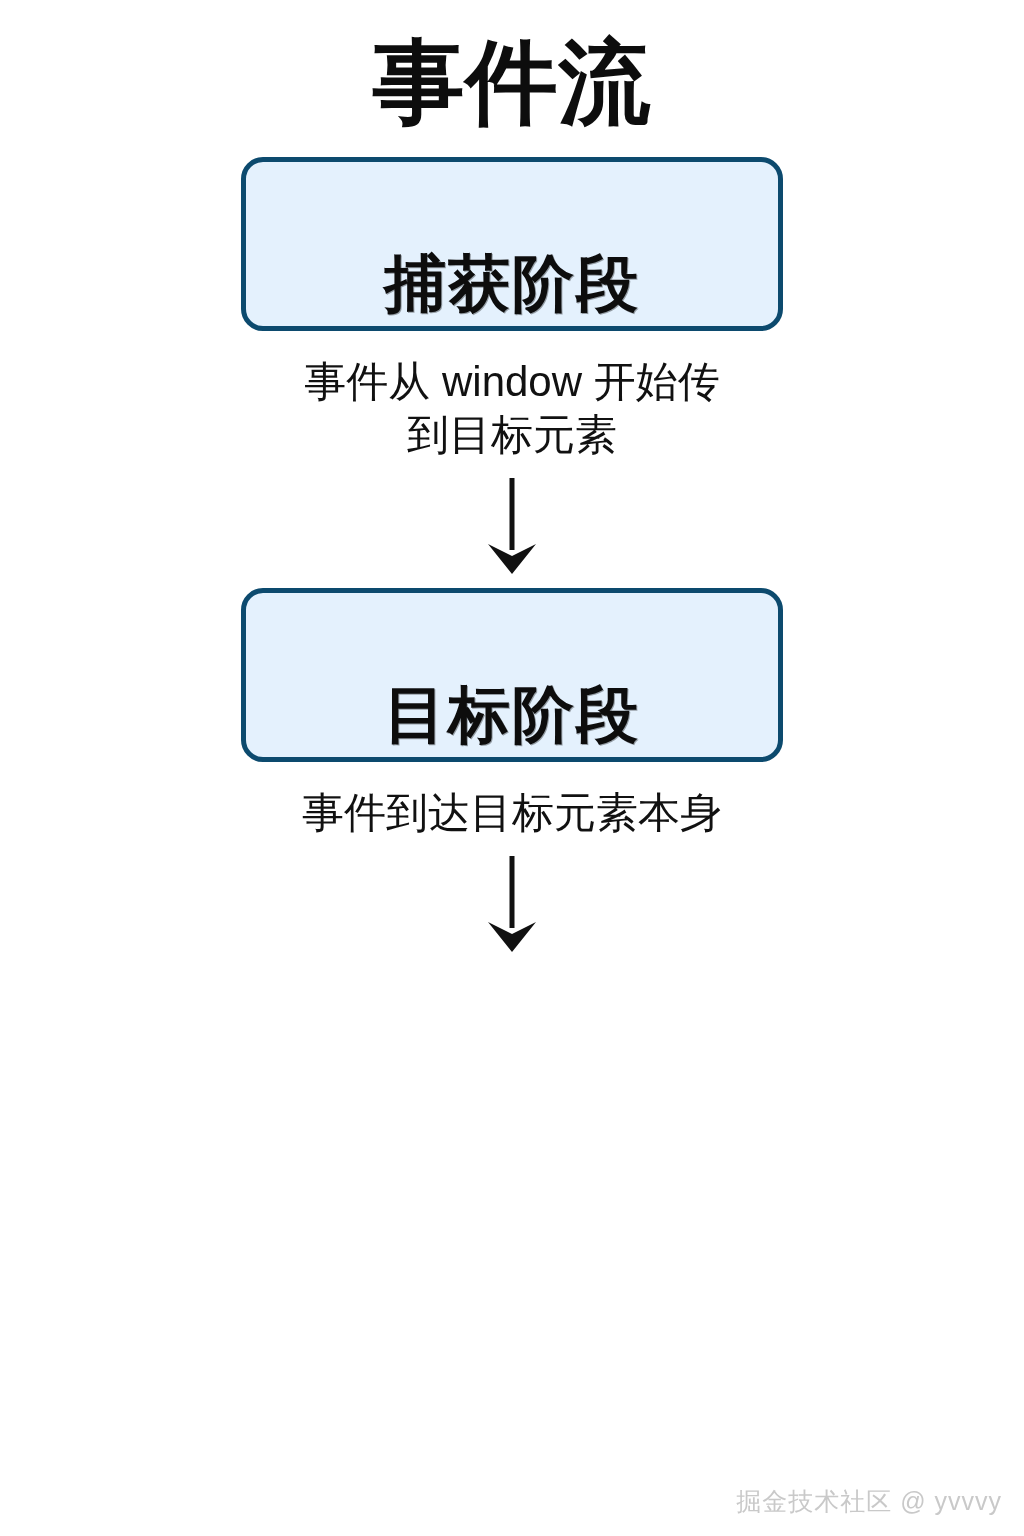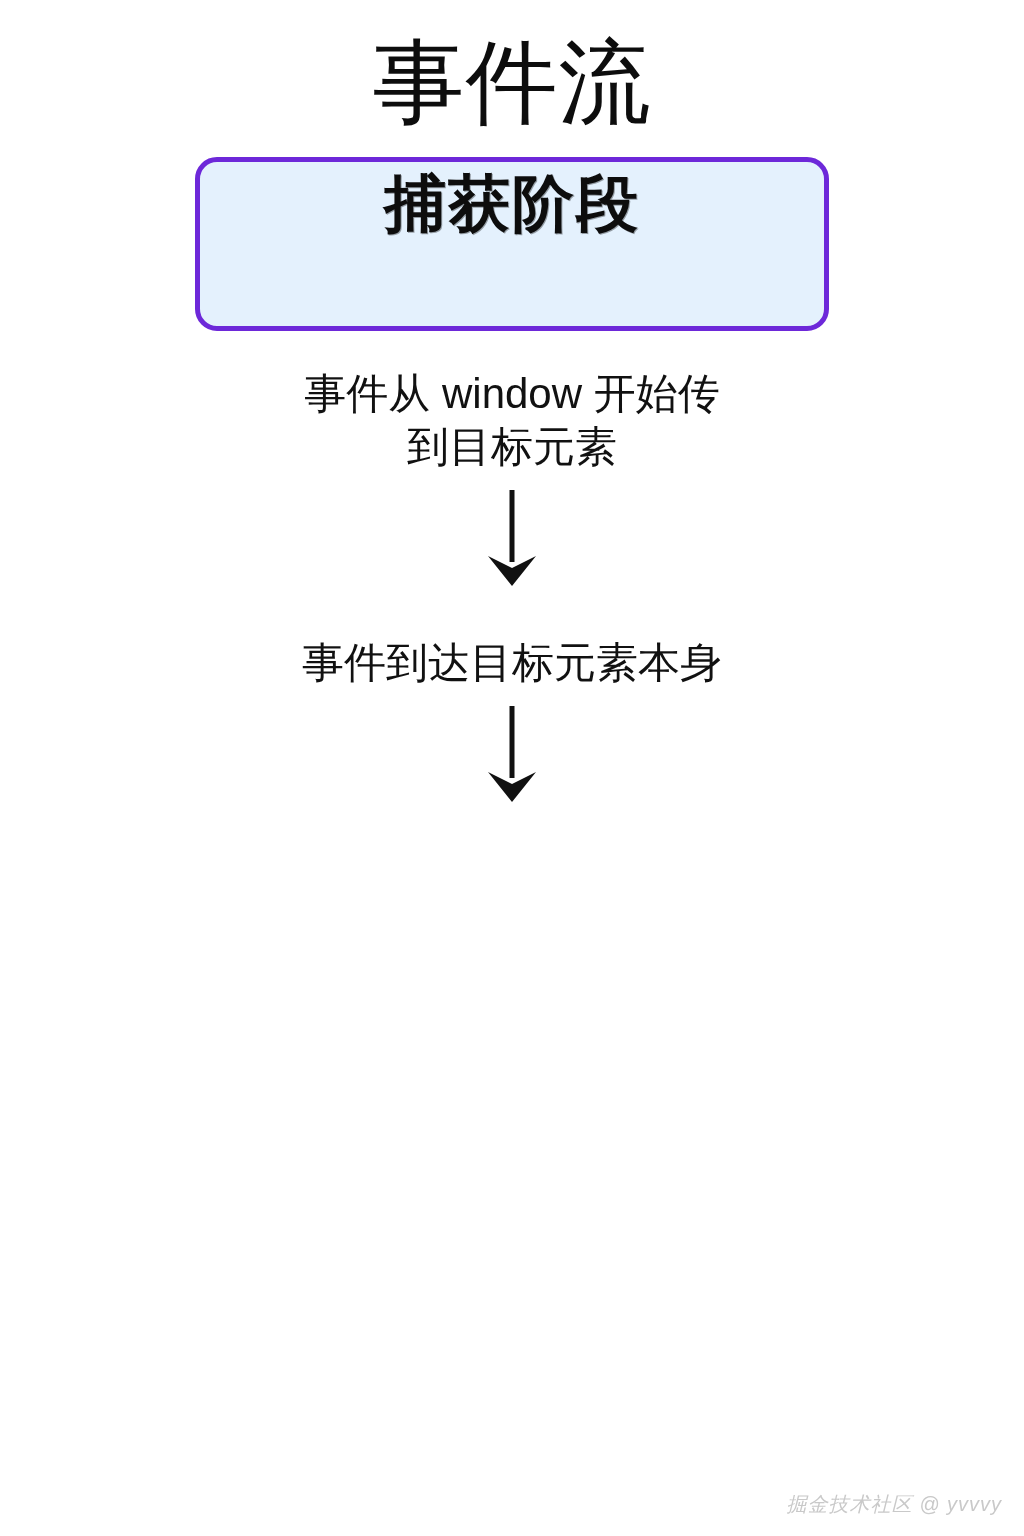--- a/index.html
+++ b/index.html
@@ -21,21 +21,21 @@
     inset: 0;
     display: flex;
     flex-direction: column;
     align-items: center;
   }
 
   .diagram-title {
     margin-top: 34px;
     font-size: 92px;
     line-height: 1.05;
-    font-weight: 400;
+    font-weight: 700;
     letter-spacing: 1px;
     color: #0d0d0d;
     text-align: center;
   }
 
   .flow {
     margin-top: 26px;
     width: 100%;
     display: flex;
     flex-direction: column;
@@ -43,66 +43,65 @@
   }
 
   .stage-group {
     width: 100%;
     display: flex;
     flex-direction: column;
     align-items: center;
   }
 
   .stage-box {
-    width: 634px;
+    width: 542px;
     height: 174px;
     box-sizing: border-box;
     background: #e4f1fd;
-    border: 5px solid #6d28d9;
+    border: 5px solid #0c4a6e;
     border-radius: 22px;
     display: flex;
-    align-items: flex-start;
+    align-items: flex-end;
     justify-content: center;
   }
 
   .stage-box-label {
     font-size: 62px;
     font-weight: 700;
     letter-spacing: 2px;
     color: #0d0d0d;
     text-align: center;
     text-shadow: 1px 1px 0 rgba(0,0,0,0.35);
   }
 
   .stage-desc {
     width: 560px;
-    margin-top: 36px;
+    margin-top: 24px;
     font-size: 42px;
     line-height: 1.28;
     font-weight: 400;
     color: #111111;
     text-align: center;
     white-space: pre-line;
   }
 
   .arrow {
     display: block;
     margin: 16px 0 14px 0;
   }
 
   .watermark {
     position: absolute;
     right: 22px;
     bottom: 18px;
-    font-size: 20px;
+    font-size: 25px;
     letter-spacing: 1px;
     color: #c9c9c9;
     white-space: nowrap;
     user-select: none;
-    font-style: italic;
   }
 </style>
 </head>
 <body>
 
 <div class="page">
 
   <div class="diagram-title">事件流</div>
 
   <div class="flow">
@@ -114,20 +113,23 @@
       <div class="stage-desc">事件从 window 开始传
 到目标元素</div>
     </div>
 
     <svg class="arrow" width="56" height="96" viewBox="0 0 56 96">
       <rect x="25.5" y="0" width="5" height="72" fill="#111111"></rect>
       <path d="M4 66 L28 96 L52 66 L28 78 Z" fill="#111111"></path>
     </svg>
 
     <div class="stage-group">
+      <div class="stage-box">
+        <span class="stage-box-label">目标阶段</span>
+      </div>
       <div class="stage-desc">事件到达目标元素本身</div>
     </div>
 
     <svg class="arrow" width="56" height="96" viewBox="0 0 56 96">
       <rect x="25.5" y="0" width="5" height="72" fill="#111111"></rect>
       <path d="M4 66 L28 96 L52 66 L28 78 Z" fill="#111111"></path>
     </svg>
 
     <div class="stage-group">
     </div>

